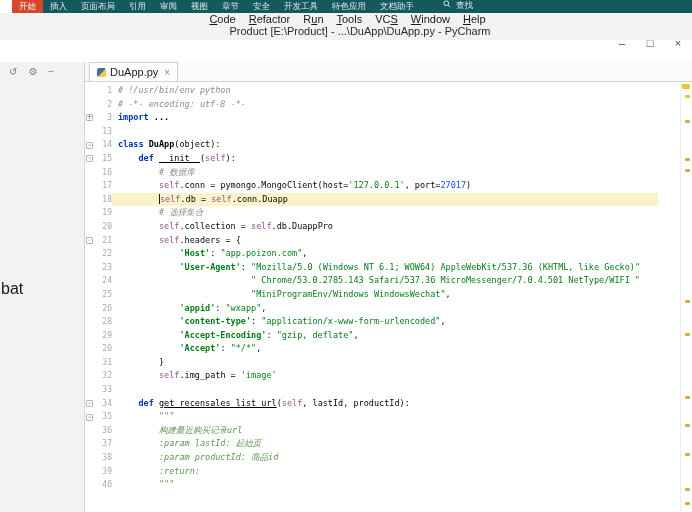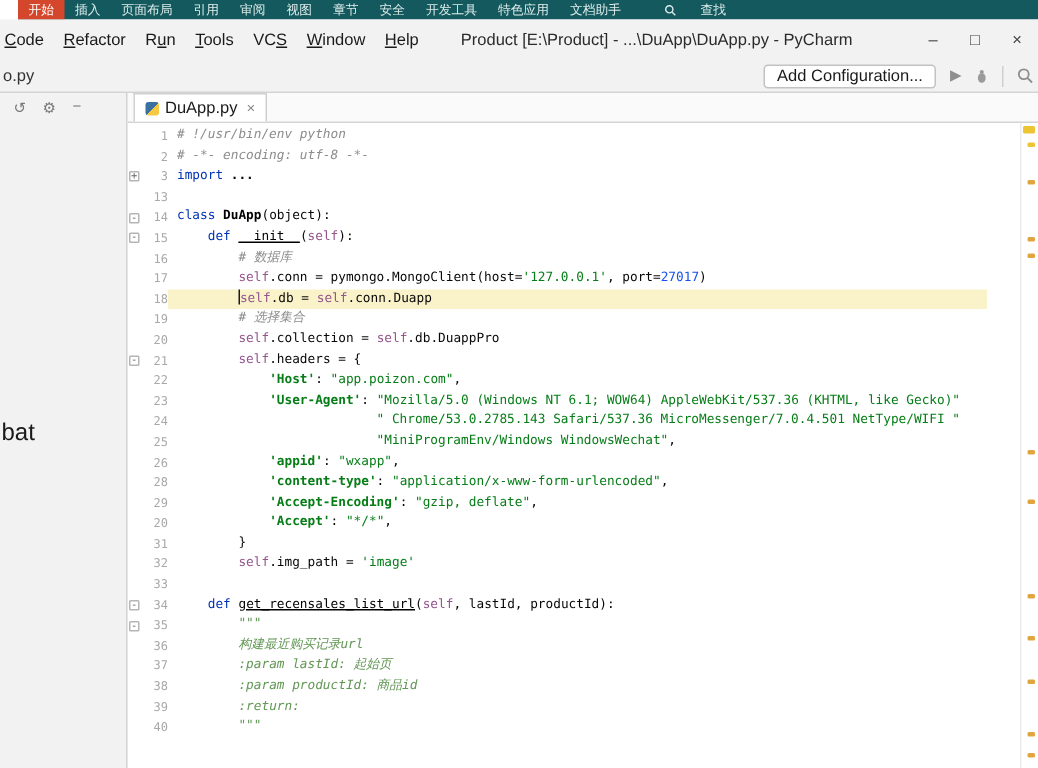--- a/index.html
+++ b/index.html
@@ -6,24 +6,24 @@
   html,body { background:#fff; }
   .screen {
     position:relative; width:692px; height:512px; overflow:hidden;
     font-family:"Liberation Sans", sans-serif; background:#fff;
   }
   
   .ribbon { position:absolute; top:0; left:12px; right:0; height:13px; background:#14595e;
     display:flex; align-items:stretch; color:#dcebea; font-size:8.5px; }
   .ribbon-tab { padding:0 7px; display:flex; align-items:center; cursor:default; }
   .ribbon-tab.active { background:#d5472d; color:#fff; }
-  .ribbon-search { margin-left:16px; display:flex; align-items:center; gap:16px; padding:0 6px; }
+  .ribbon-search { margin-left:16px; display:flex; gap:5px; padding:0 6px; }
   
   .titlebar { position:absolute; top:13px; left:0; right:0; height:27px; background:#f2f2f2;
-    display:flex; align-items:center; font-size:11px; color:#1a1a1a; }
+    display:flex; align-items:center; font-size:11px; color:#1a1a1a;flex-direction:column; }
   .menu-bar { display:flex; gap:13px; padding-left:3px; }
   .menu-item { cursor:default; }
   .win-title { margin-left:28px; color:#2b2b2b; white-space:nowrap; }
   .window-controls { margin-left:auto; display:flex; }
   .win-btn { width:28px; text-align:center; color:#444; font-size:11px; cursor:default; }
   
   .toolbar { position:absolute; top:40px; left:0; right:0; height:22px; background:#f2f2f2;
     border-bottom:1px solid #d4d4d4; display:flex; align-items:center; font-size:11px; color:#333; }
   .navbar-text { padding-left:2px; }
   .toolbar-right { margin-left:auto; display:flex; align-items:center; gap:9px; padding-right:3px; }
@@ -50,21 +50,21 @@
   .code-lines { position:absolute; top:2px; left:0; right:34px; }
   .line { display:flex; height:13.6px; align-items:center; }
   .fold-cell { width:9px; flex:none; display:flex; align-items:center; justify-content:center; }
   .fold-box { display:inline-block; width:7px; height:7px; line-height:5px; border:1px solid #b5b5b5;
     background:#fff; color:#666; font-size:7px; text-align:center; border-radius:1px; }
   .ln { width:18px; flex:none; text-align:right; color:#a9a9a9; font-size:8px; }
   .code { flex:1; white-space:pre; padding-left:6px; color:#070707; height:13.6px; line-height:13.6px; }
   .code.hl { background:#faf2c9; }
   .caret { display:inline-block; width:1px; height:10px; background:#1a1a1a; vertical-align:middle; }
   .seg.c  { color:#8c8c8c; font-style:italic; }
-  .seg.k  { color:#0033b3; font-weight:normal; }
+  .seg.k  { color:#0033b3; font-weight:bold; }
   .seg.s  { color:#067d17; }
   .seg.sb { color:#067d17; font-weight:bold; }
   .seg.n  { color:#1750eb; }
   .seg.slf{ color:#94558d; }
   .seg.t  { color:#070707; }
   .seg.fd { color:#070707; font-weight:bold; }
   .seg.cn { color:#000; font-weight:bold; }
   .seg.fn { color:#000; text-decoration:underline; }
   .seg.d  { color:#629755; font-style:italic; }
   .seg.dt { color:#629755; font-style:italic; font-weight:normal; }
@@ -112,40 +112,20 @@
         <span class="menu-item"><u>H</u>elp</span>
       </div>
     <div class="win-title">Product [E:\Product] - ...\DuApp\DuApp.py - PyCharm</div>
     <div class="window-controls">
         <span class="win-btn">–</span>
         <span class="win-btn">□</span>
         <span class="win-btn">×</span>
       </div>
   </div>
 
-  <div class="toolbar">
-    <span class="navbar-text">o.py</span>
-    <div class="toolbar-right">
-      <button class="add-config-btn">Add Configuration...</button>
-      <span class="tb-icon">▶</span>
-      <span class="tb-icon">
-        <svg width="9" height="10" viewBox="0 0 9 10">
-            <ellipse cx="4.5" cy="6" rx="2.6" ry="3.2" fill="#9a9a9a"></ellipse>
-            <circle cx="4.5" cy="2" r="1.4" fill="#9a9a9a"></circle>
-          </svg>
-      </span>
-      <span class="tb-sep"></span>
-      <span class="tb-icon">
-        <svg width="11" height="11" viewBox="0 0 11 11">
-            <circle cx="4.5" cy="4.5" r="3.3" fill="none" stroke="#8e8e8e" stroke-width="1.2"></circle>
-            <line x1="7" y1="7" x2="10" y2="10" stroke="#8e8e8e" stroke-width="1.2"></line>
-          </svg>
-      </span>
-    </div>
-  </div>
 
   <div class="main">
 
     <div class="project-panel">
       <div class="panel-icons">
           <span>↺</span>
           <span>⚙</span>
           <span>−</span>
         </div>
       <span class="panel-item">bat</span>

